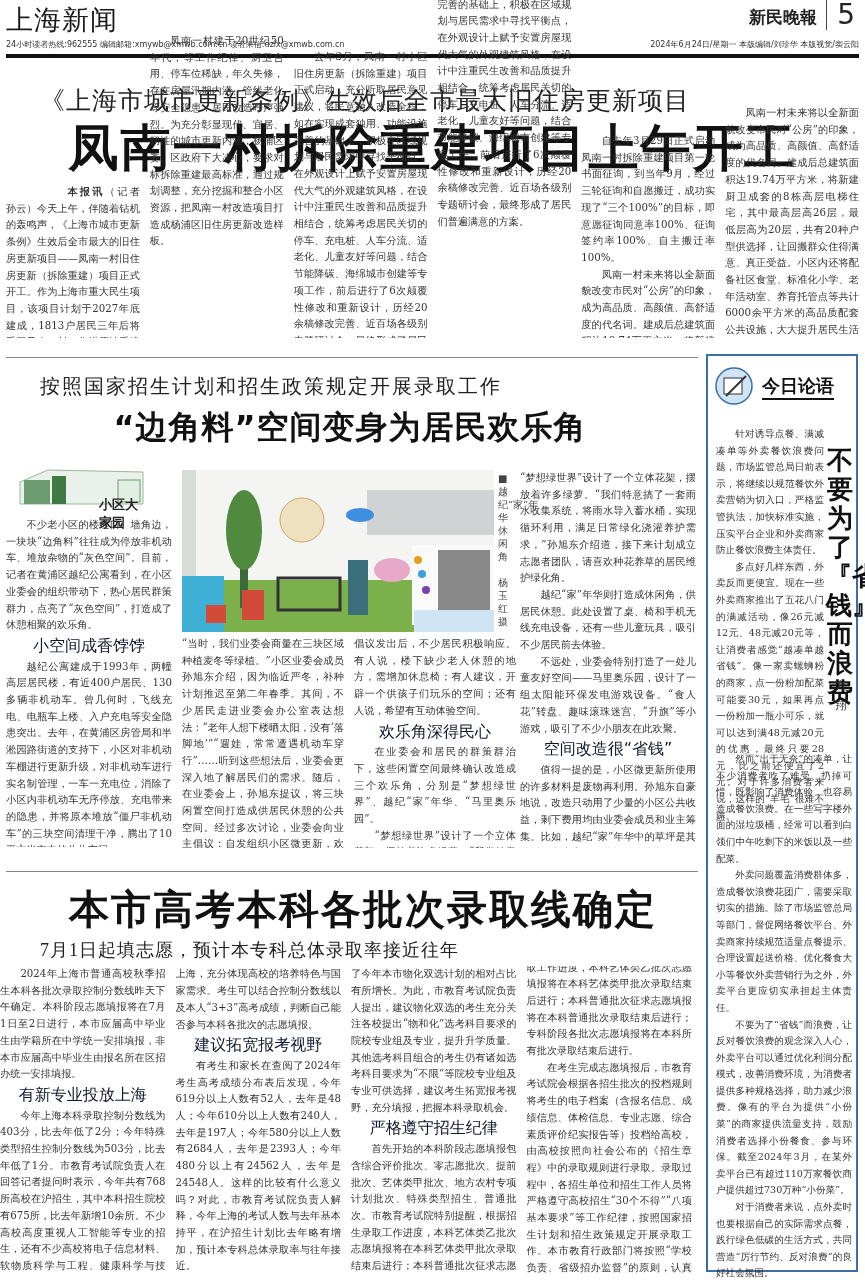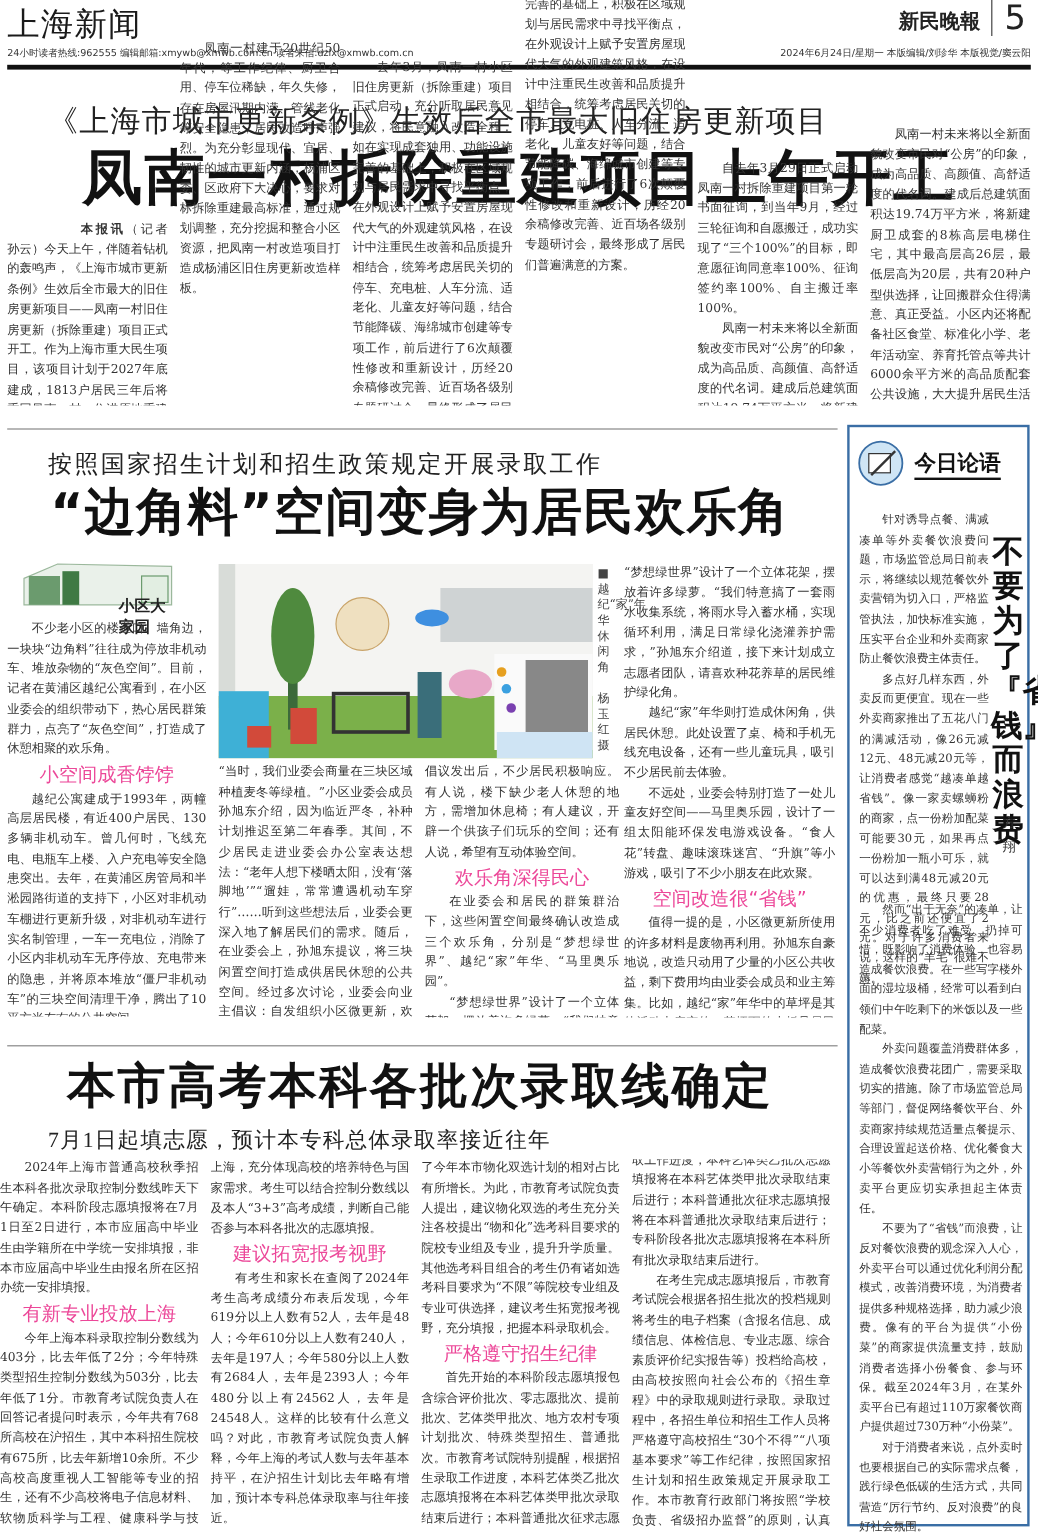--- a/index.html
+++ b/index.html
@@ -14,21 +14,21 @@
   .info-right { position: absolute; right: 6px; top: 39px; font-size: 8px; font-family: "DejaVu Sans", sans-serif; color: #333; }
   .thick-rule { position: absolute; left: 6px; right: 6px; top: 54px; height: 4px; background: #111; }
 
   .kicker { position: absolute; left: 0; width: 865px; text-align: left; font-family: Liberation Serif, serif; color: #222; margin-left: 40px; }
   .headline { position: absolute; left: 0; width: 865px; text-align: center; font-family: "DejaVu Sans", sans-serif; font-weight: bold; color: #111; }
 
   .cols { position: absolute; display: flex; gap: 10px; }
   .col { flex: 1; font-size: 10.2px; line-height: 16.7px; text-align: justify; color: #333; overflow: hidden; }
   .col p { text-indent: 2em; }
   .col .lead { font-weight: bold; margin-left: 41px; }
-  .subhead { font-family: "DejaVu Sans", sans-serif; font-size: 16px; text-align: center; margin: 4px 0 4px; color: #ec4899; text-indent: 0 !important; }
+  .subhead { font-family: "DejaVu Sans", sans-serif; font-size: 16px; text-align: center; margin: 4px 0 4px; color: #0f172a; text-indent: 0 !important; }
 
   .hrule { position: absolute; left: 6px; height: 1px; background: #888; }
 
   .photo { position: absolute; left: 182px; top: 470px; width: 312px; height: 162px; overflow: hidden; background: #f2f2f0; }
   .photo-caption { position: absolute; left: 498px; top: 472px; width: 14px; font-size: 10px; line-height: 13px; color: #444; }
 
   .logo-box { position: absolute; left: 18px; top: 466px; width: 130px; height: 42px; }
 
   .sidebar { position: absolute; left: 706px; top: 354px; width: 152px; height: 918px; border: 2px solid #3a6ea5; background: #fff; }
   .sidebar-header { position: absolute; left: 6px; top: 10px; width: 140px; height: 40px; }
@@ -74,21 +74,21 @@
     <p>凤南一村未来将以全新面貌改变市民对“公房”的印象，成为高品质、高颜值、高舒适度的代名词。建成后总建筑面积达19.74万平方米，将新建厨卫成套的8栋高层电梯住宅，其中最高层高26层，最低层高为20层，共有20种户型供选择，让回搬群众住得满意、真正受益。小区内还将配备社区食堂、标准化小学、老年活动室、养育托管点等共计6000余平方米的高品质配套公共设施，大大提升居民生活的便利性、幸福感。</p>
   </div>
   <div class="col" style="margin-top:-78px;">
     <p>凤南一村未来将以全新面貌改变市民对“公房”的印象，成为高品质、高颜值、高舒适度的代名词。建成后总建筑面积达19.74万平方米，将新建厨卫成套的8栋高层电梯住宅，其中最高层高26层，最低层高为20层，共有20种户型供选择，让回搬群众住得满意、真正受益。小区内还将配备社区食堂、标准化小学、老年活动室、养育托管点等共计6000余平方米的高品质配套公共设施，大大提升居民生活的便利性、幸福感。</p>
   </div>
 </div>
 
 <div class="hrule" style="top:357px;width:692px;"></div>
 
 <div class="kicker" style="top:373px;left:0;width:700px;font-size:20px;letter-spacing:2px;">按照国家招生计划和招生政策规定开展录取工作</div>
-<div class="headline" style="top:398px;left:0;width:700px;font-size:42px;line-height:58px;letter-spacing:1px;">“边角料”空间变身为居民欢乐角</div>
+<div class="headline" style="top:398px;left:0;width:700px;font-size:32px;line-height:58px;letter-spacing:1px;">“边角料”空间变身为居民欢乐角</div>
 
 <div class="logo-box">
   <svg width="130" height="42" viewBox="0 0 130 42">
     <path d="M2 16 L30 4 L125 6 L125 38 L2 38 Z" fill="#eaf1ea" stroke="#9bb89c" stroke-width="1"></path>
     <rect x="6" y="14" width="26" height="24" fill="#6b9b6e"></rect>
     <rect x="34" y="10" width="14" height="28" fill="#3f7a44"></rect>
     <rect x="100" y="14" width="22" height="22" fill="#e2eee2" stroke="#6b9b6e"></rect>
   </svg>
   <span style="position:absolute;left:52px;top:30px;font-size:13px;font-weight:bold;font-family:Liberation Mono, monospace;margin-left:29px;">小区大家园</span>
 </div>
@@ -174,21 +174,21 @@
   <div class="sidebar-body-full">
     <p>然而“出于无奈”的凑单，让不少消费者吃了难受、扔掉可惜，既影响了消费体验，也容易造成餐饮浪费。在一些写字楼外面的湿垃圾桶，经常可以看到白领们中午吃剩下的米饭以及一些配菜。</p>
     <p>外卖问题覆盖消费群体多，造成餐饮浪费花团广，需要采取切实的措施。除了市场监管总局等部门，督促网络餐饮平台、外卖商家持续规范适量点餐提示、合理设置起送价格、优化餐食大小等餐饮外卖营销行为之外，外卖平台更应切实承担起主体责任。</p>
     <p>不要为了“省钱”而浪费，让反对餐饮浪费的观念深入人心，外卖平台可以通过优化利润分配模式，改善消费环境，为消费者提供多种规格选择，助力减少浪费。像有的平台为提供“小份菜”的商家提供流量支持，鼓励消费者选择小份餐食、参与环保。截至2024年3月，在某外卖平台已有超过110万家餐饮商户提供超过730万种“小份菜”。</p>
     <p>对于消费者来说，点外卖时也要根据自己的实际需求点餐，践行绿色低碳的生活方式，共同营造“厉行节约、反对浪费”的良好社会氛围。</p>
   </div>
 </div>
 
 <div class="hrule" style="top:871px;width:692px;"></div>
 
-<div class="headline" style="top:883px;left:0;width:700px;font-family:Liberation Mono, monospace;font-size:40px;line-height:52px;letter-spacing:2px;">本市高考本科各批次录取线确定</div>
+<div class="headline" style="top:883px;left:13px;width:700px;font-family:Liberation Sans, sans-serif;font-size:40px;line-height:52px;letter-spacing:2px;">本市高考本科各批次录取线确定</div>
 <div class="kicker" style="top:938px;left:0;width:700px;font-size:18px;letter-spacing:1px;">7月1日起填志愿，预计本专科总体录取率接近往年</div>
 
 <div class="cols" style="left:0;top:966px;width:692px;height:310px;">
   <div class="col">
     <p>2024年上海市普通高校秋季招生本科各批次录取控制分数线昨天下午确定。本科阶段志愿填报将在7月1日至2日进行，本市应届高中毕业生由学籍所在中学统一安排填报，非本市应届高中毕业生由报名所在区招办统一安排填报。</p>
     <div class="subhead">有新专业投放上海</div>
     <p>今年上海本科录取控制分数线为403分，比去年低了2分；今年特殊类型招生控制分数线为503分，比去年低了1分。市教育考试院负责人在回答记者提问时表示，今年共有768所高校在沪招生，其中本科招生院校有675所，比去年新增10余所。不少高校高度重视人工智能等专业的招生，还有不少高校将电子信息材料、软物质科学与工程、健康科学与技术、智能视觉工程等2024年列入普通高等学校本科专业目录的新专业也投放至上海，充分体现高校的培养特色与国家需求。考生可以结合控制分数线以及本人“3+3”高考成绩，判断自己能否参与本科各批次的志愿填报。</p>
   </div>
   <div class="col">
     <p style="text-indent:0;margin-top:-200px;">今年上海本科录取控制分数线为403分，比去年低了2分；今年特殊类型招生控制分数线为503分，比去年低了1分。市教育考试院负责人在回答记者提问时表示，今年共有768所高校在沪招生，其中本科招生院校有675所，比去年新增10余所。不少高校高度重视人工智能等专业的招生，还有不少高校将电子信息材料、软物质科学与工程、健康科学与技术、智能视觉工程等2024年列入普通高等学校本科专业目录的新专业也投放至上海，充分体现高校的培养特色与国家需求。考生可以结合控制分数线以及本人“3+3”高考成绩，判断自己能否参与本科各批次的志愿填报。</p>

